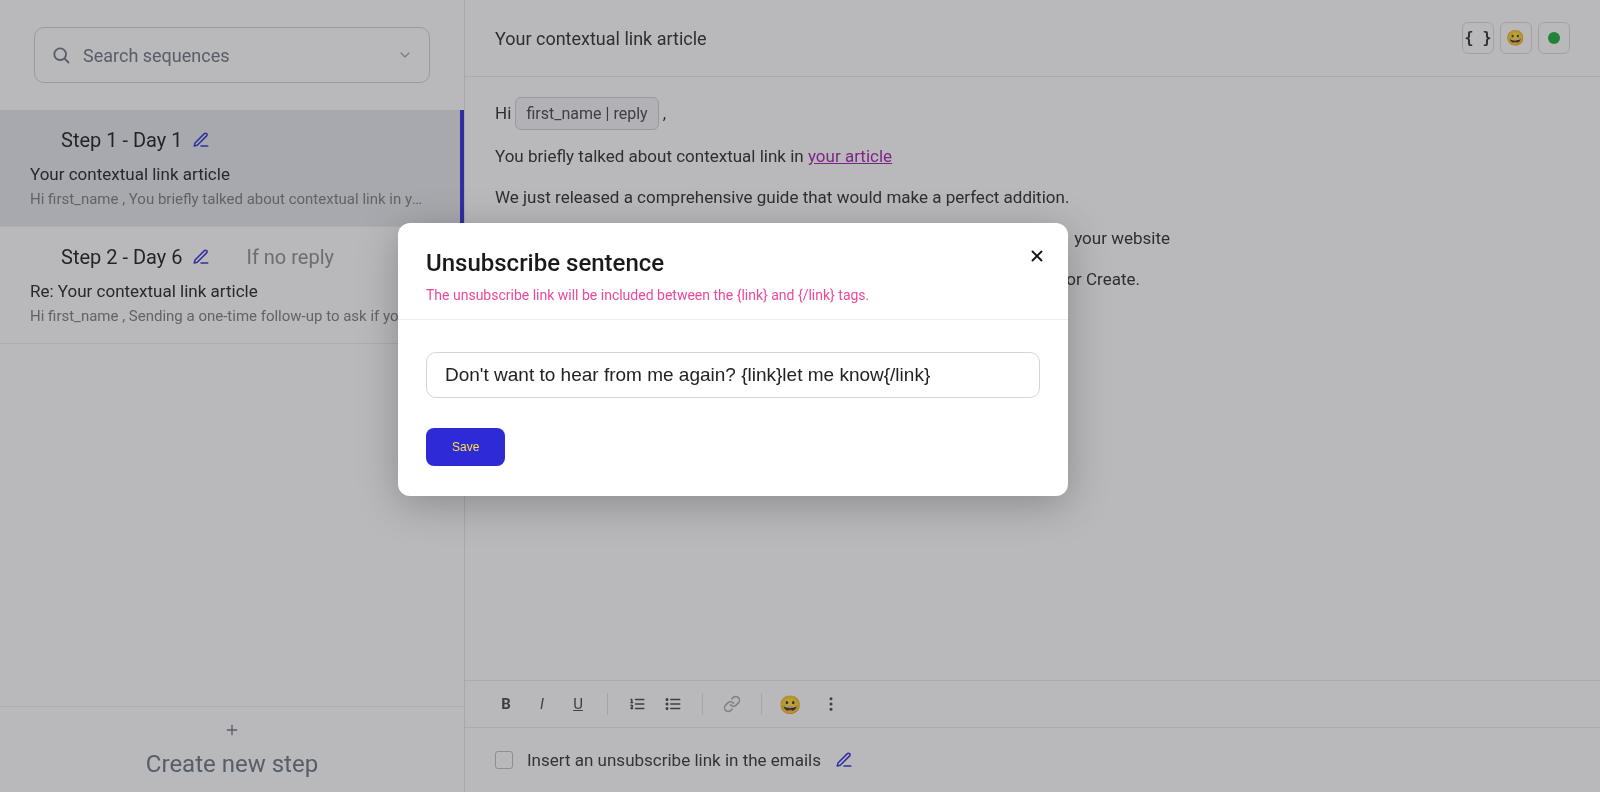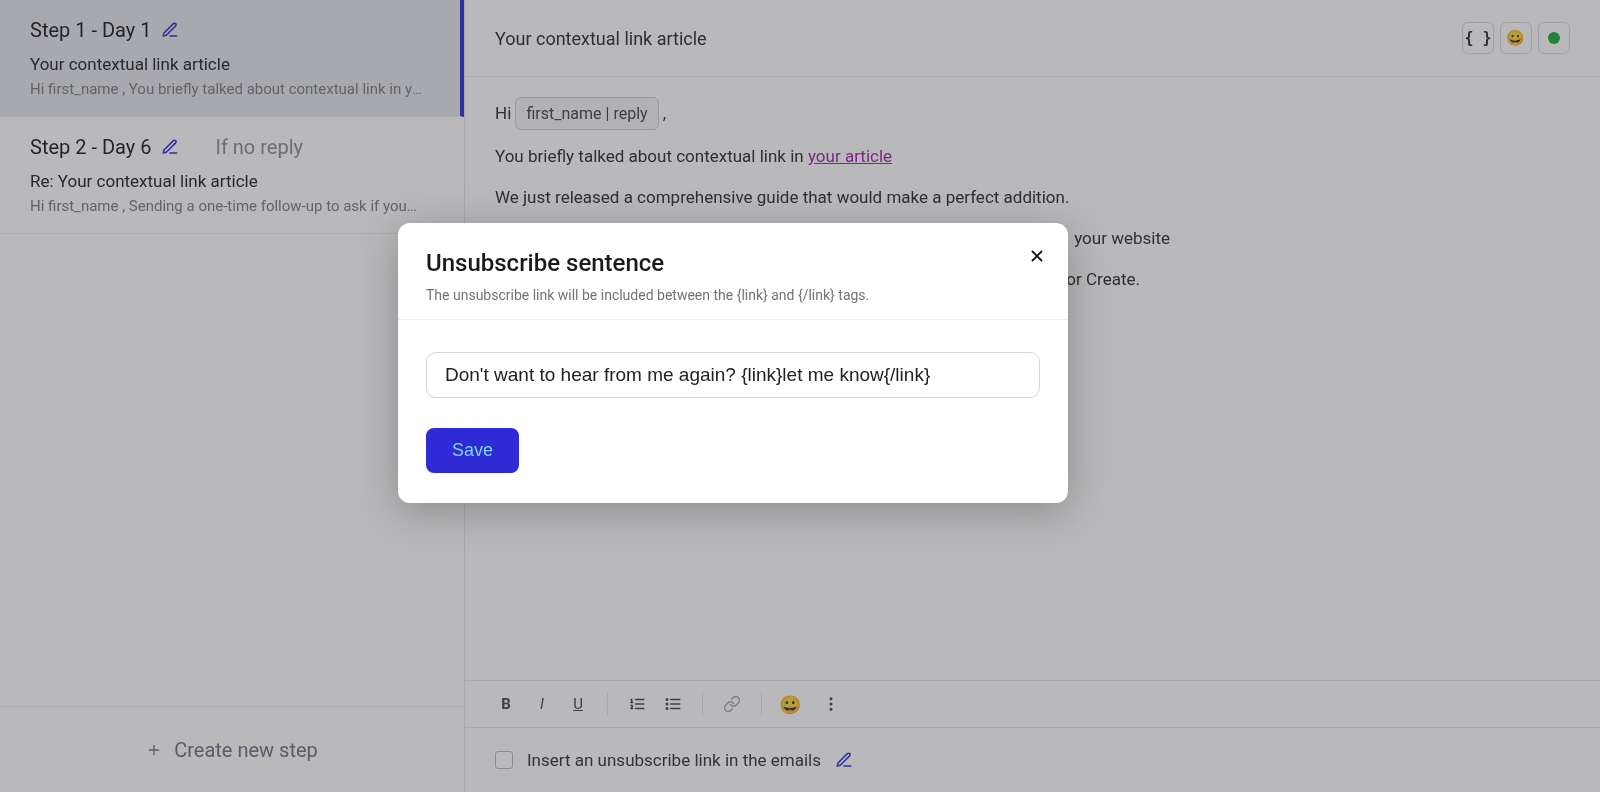--- a/index.html
+++ b/index.html
@@ -10,25 +10,25 @@
     .sidebar { width: 465px; min-width: 465px; border-right: 1px solid #e5e5e5; display: flex; flex-direction: column; height: 100%; }
     .search-wrap { padding: 27px 34px 27px 34px; }
     .search-box { display: flex; align-items: center; gap: 12px; border: 1px solid #d0d0d0; border-radius: 10px; height: 56px; padding: 0 16px; color: #6b7280; font-size: 18px; }
     .search-box .placeholder { flex: 1; }
     .search-box .chev { color: #9ca3af; }
     .steps { }
     .step { padding: 18px 30px 18px 30px; border-bottom: 1px solid #ededed; position: relative; }
     .step.active { background: #e5e7eb; border-right: 4px solid #2e2bd6; }
     .step-header { display: flex; align-items: center; gap: 10px; font-size: 20px; color: #1a1a1a; margin-bottom: 12px; }
     .step-cond { color: #8b8b8b; margin-left: 26px; font-weight: 400; }
-    .step-title-main { font-size: 20px; }
+    .step-title-main { font-size: 20px; margin-left: 31px; }
     .step-subject { font-size: 17px; color: #222; margin-top: 6px; }
     .step-preview { font-size: 15px; color: #7b7b7b; margin-top: 6px; white-space: nowrap; overflow: hidden; text-overflow: ellipsis; }
     .edit-icon { color: #2e2bd6; display: inline-flex; }
-    .sidebar-footer { margin-top: auto; border-top: 1px solid #ededed; height: 86px; display: flex; align-items: center; justify-content: center; gap: 12px; color: #6b7280; font-size: 20px; }
+    .sidebar-footer { margin-top: auto; border-top: 1px solid #ededed; height: 86px; display: flex; align-items: center; justify-content: center; gap: 12px; color: #6b7280; font-size: 24px; flex-direction: column; }
     
     .main { flex: 1; display: flex; flex-direction: column; position: relative; }
     .subject-row { display: flex; align-items: center; padding: 22px 30px 22px 30px; font-size: 18px; color: #2b2b2b; border-bottom: 1px solid #eaeaea; }
     .subject-row .subject-text { flex: 1; }
     .subject-actions { display: flex; gap: 6px; }
     .sq-btn { width: 32px; height: 32px; border: 1px solid #dcdcdc; border-radius: 6px; display: flex; align-items: center; justify-content: center; font-size: 15px; background: #fff; }
     .sq-btn.braces { font-family: monospace; font-weight: 600; }
     .sq-btn.status .dot { width: 12px; height: 12px; border-radius: 50%; background: #1aab3a; display: inline-block; }
     .body-area { flex: 1; padding: 20px 30px 0 30px; font-size: 17px; line-height: 1.7; color: #2b2b2b; }
     .body-area p { margin-bottom: 12px; }
@@ -44,35 +44,51 @@
     .tb-more { font-size: 18px; }
     
     .unsub-row { display: flex; align-items: center; gap: 14px; padding: 22px 30px 22px 30px; font-size: 17px; color: #333; border-top: 1px solid #eaeaea; }
     .checkbox { width: 18px; height: 18px; border: 1.5px solid #bdbdbd; border-radius: 3px; display: inline-block; }
     
     .scrim { position: absolute; inset: 0; background: rgba(55, 55, 60, 0.35); }
     
     .modal { position: absolute; top: 223px; left: 398px; width: 670px; background: #fff; border-radius: 12px; box-shadow: 0 8px 40px rgba(0,0,0,0.25); overflow: hidden; }
     .modal-head { padding: 26px 28px 16px 28px; position: relative; }
     .modal-title { font-size: 24px; font-weight: 500; color: #1a1a1a; margin-bottom: 10px; }
-    .modal-desc { font-size: 14px; color: #737373; }
+    .modal-desc { font-size: 14px; color: #ec4899; }
     .modal-close { position: absolute; top: 24px; right: 22px; font-size: 22px; cursor: pointer; color: #222; }
     .modal-hr { height: 1px; background: #eee; }
     .modal-body { padding: 32px 28px 8px 28px; }
     .modal-input { width: 100%; border: 1px solid #d5d5d8; border-radius: 10px; height: 46px; padding: 0 18px; font-size: 19px; color: #222; }
     .modal-footer { padding: 22px 28px 30px 28px; }
-    .btn-primary { background: #2e2bd6; color: #7dd3fc; border: none; border-radius: 8px; font-size: 18px; padding: 12px 26px; cursor: pointer; }
+    .btn-primary { background: #2e2bd6; color: #fde047; border: none; border-radius: 8px; font-size: 12px; padding: 12px 26px; cursor: pointer; }
     svg { display: block; }
   </style>
 </head>
 <body>
 
 <div class="app">
 
   <aside class="sidebar">
+    <div class="search-wrap">
+      <div class="search-box">
+        <span>
+          <svg width="20" height="20" viewBox="0 0 24 24" fill="none" stroke="#6b7280" stroke-width="2.2" stroke-linecap="round" stroke-linejoin="round">
+              <circle cx="11" cy="11" r="7"></circle>
+              <line x1="21" y1="21" x2="16.65" y2="16.65"></line>
+            </svg>
+        </span>
+        <span class="placeholder">Search sequences</span>
+        <span class="chev">
+          <svg width="16" height="16" viewBox="0 0 24 24" fill="none" stroke="#9ca3af" stroke-width="2" stroke-linecap="round" stroke-linejoin="round">
+              <polyline points="6 9 12 15 18 9"></polyline>
+            </svg>
+        </span>
+      </div>
+    </div>
 
     <div class="steps">
       <div class="step active">
         <div class="step-header">
           <span class="step-title-main">Step 1 - Day 1</span>
           <span class="edit-icon">
             <svg width="18" height="18" viewBox="0 0 24 24" fill="none" stroke="#2e2bd6" stroke-width="2" stroke-linecap="round" stroke-linejoin="round">
                 <path d="M12 20h9"></path>
                 <path d="M16.5 3.5a2.121 2.121 0 0 1 3 3L7 19l-4 1 1-4 12.5-12.5z"></path>
               </svg>

